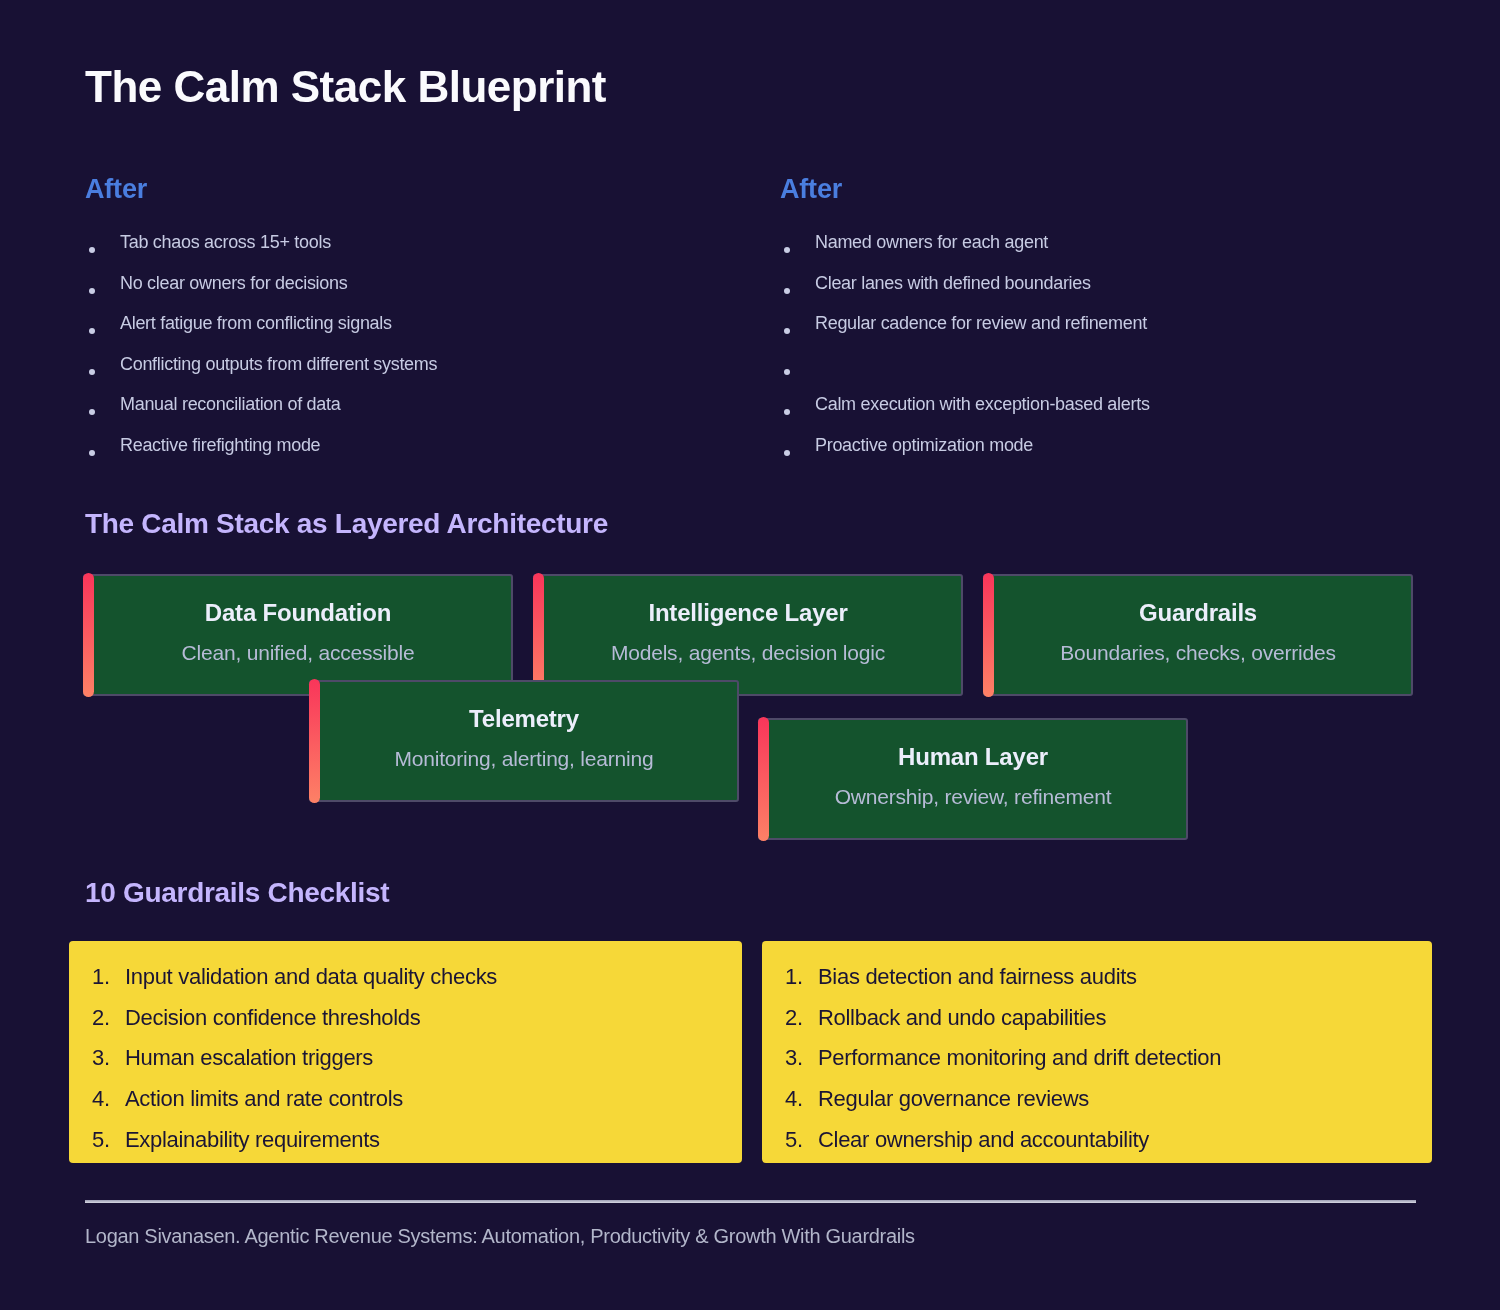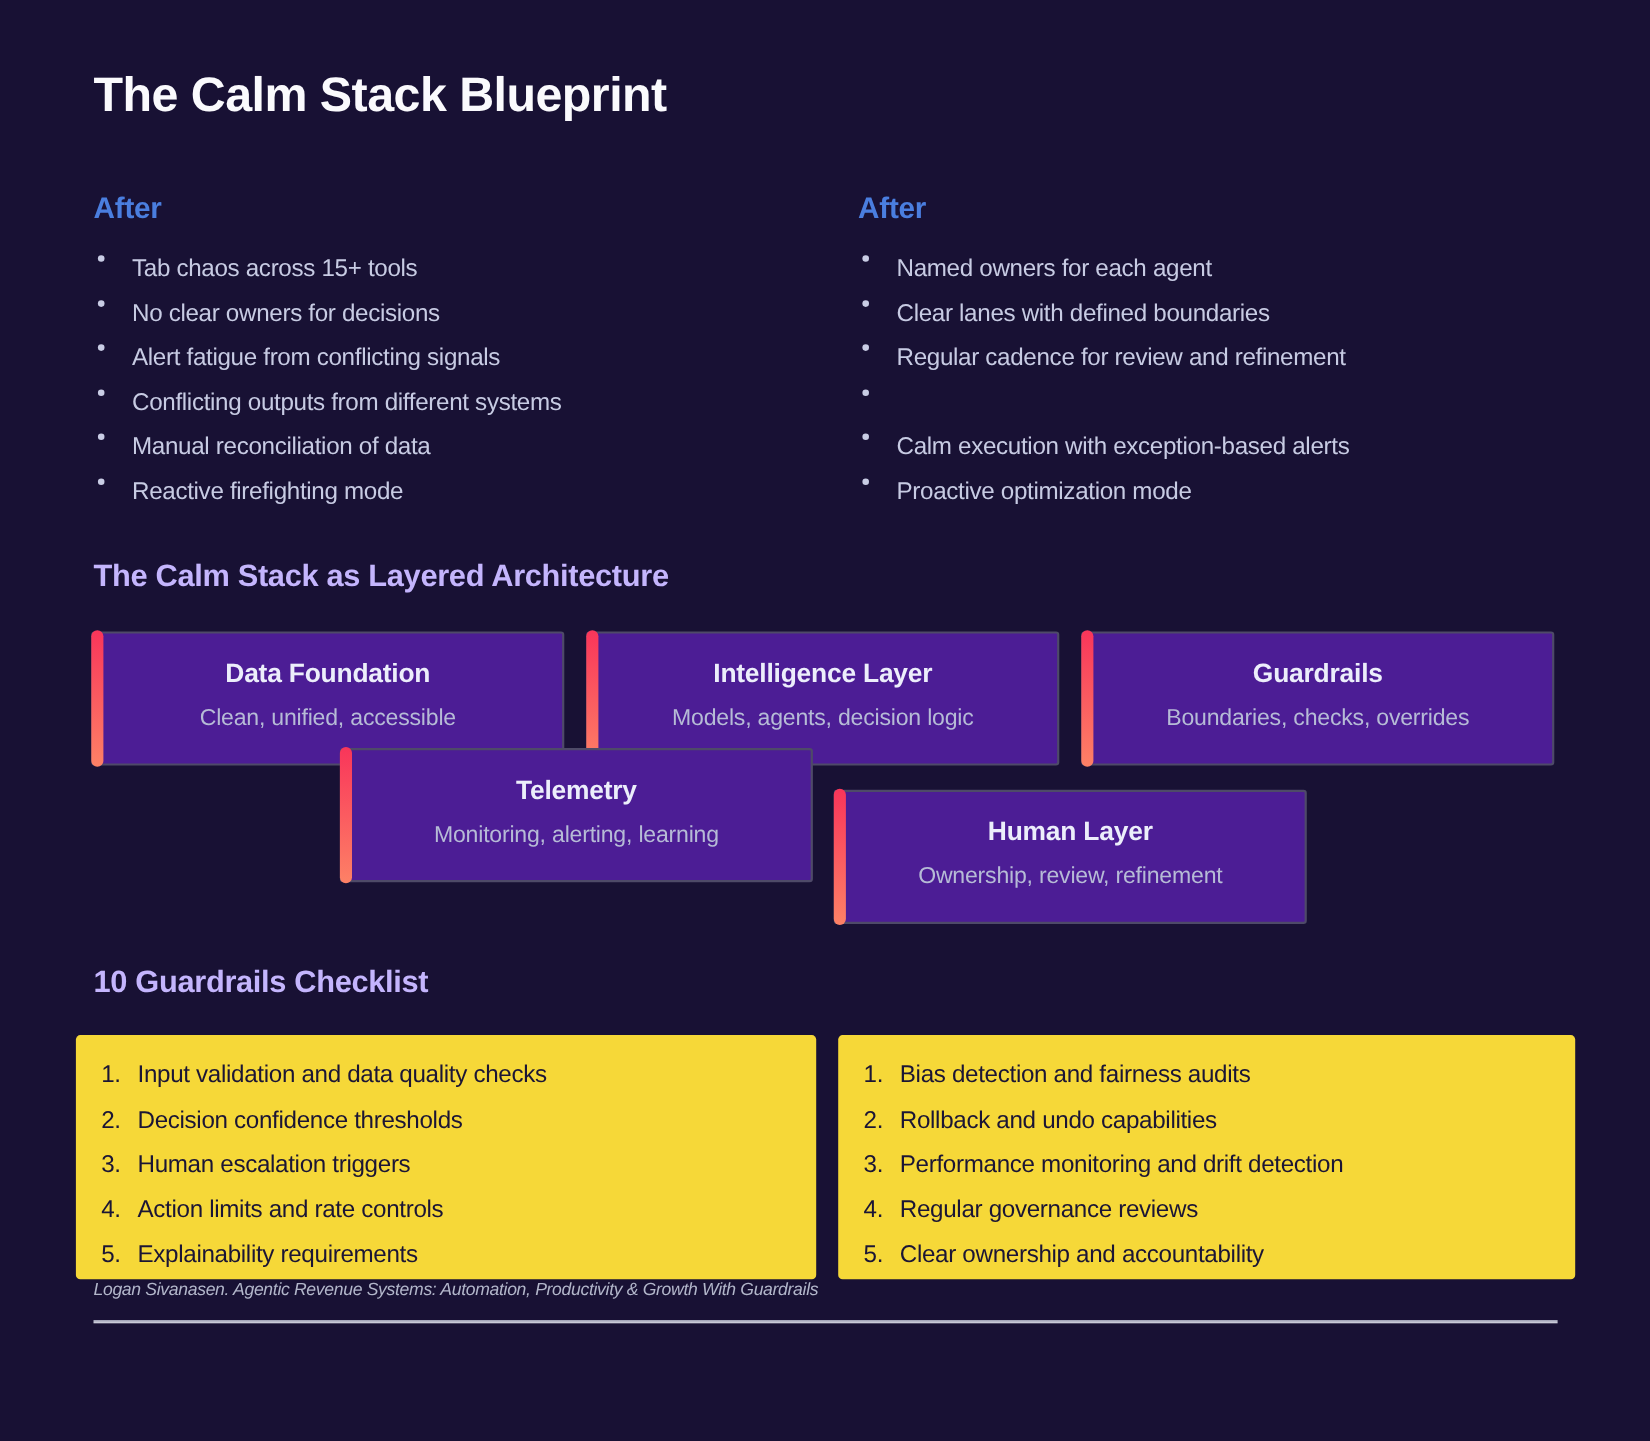--- a/index.html
+++ b/index.html
@@ -22,41 +22,41 @@
   
   .ba-col{top:176px;}
   #before-col{left:85px;width:630px;}
   #after-col{left:780px;width:660px;}
   .col-label{
     margin:0;font-size:27px;font-weight:700;letter-spacing:-0.2px;
     color:#4a7edf;line-height:27px;
   }
   ul.bullets{list-style:none;margin:28px 0 0 0;padding:0;}
   ul.bullets li{
-    display:flex;align-items:flex-start;height:22px;margin-bottom:18.6px;
-    font-size:22px;letter-spacing:-0.3px;color:#c7cbe3;white-space:nowrap;
+    display:flex;align-items:flex-end;height:22px;margin-bottom:18.6px;
+    font-size:18px;letter-spacing:-0.3px;color:#c7cbe3;white-space:nowrap;
   }
   .dot{
     width:6px;height:6px;border-radius:50%;background:#c9cde5;
     margin:1px 25px 0 4px;flex:none;
   }
 
   
   .section-heading{
     left:85px;margin:0;
     font-size:28px;font-weight:700;letter-spacing:-0.3px;
     color:#c4b5fd;line-height:30px;
   }
   #arch-heading{top:509px;}
   #checklist-heading{top:878px;}
 
   
   .layer{
     width:430px;height:122px;box-sizing:border-box;
-    background:#4c1d95;
+    background:#14532d;
     border:2px solid #4e4a68;border-radius:3px;
     display:flex;flex-direction:column;align-items:center;justify-content:center;
     gap:15px;padding-bottom:6px;
   }
   .layer .bar{
     position:absolute;left:-2px;top:-3px;width:11px;height:calc(100% + 6px);
     border-radius:7px;
     background:linear-gradient(180deg,#f9355a 0%,#fd8166 100%);
   }
   .layer-title{font-size:24px;font-weight:700;letter-spacing:-0.2px;color:#eceefb;line-height:26px;}
@@ -81,22 +81,22 @@
     font-size:22px;letter-spacing:-0.3px;color:#1b1535;white-space:nowrap;
   }
   ol.checks .num{width:33px;flex:none;}
 
   
   .footer-rule{
     left:85px;top:1200px;width:1331px;height:3px;
     background:linear-gradient(180deg,#9b9db2 0%,#d8d9e4 100%);
   }
   .footer-credit{
-    left:85px;top:1164px;
-    font-size:16px;letter-spacing:-0.3px;color:#b2b6ca;white-space:nowrap;font-style:italic;
+    left:85px;top:1225px;
+    font-size:20px;letter-spacing:-0.3px;color:#b2b6ca;white-space:nowrap;
   }
 </style>
 </head>
 <body>
 
 <h1 class="abs page-title">The Calm Stack Blueprint</h1>
 
 <div class="abs ba-col" id="before-col">
   <h2 class="col-label">After</h2>
   <ul class="bullets">

